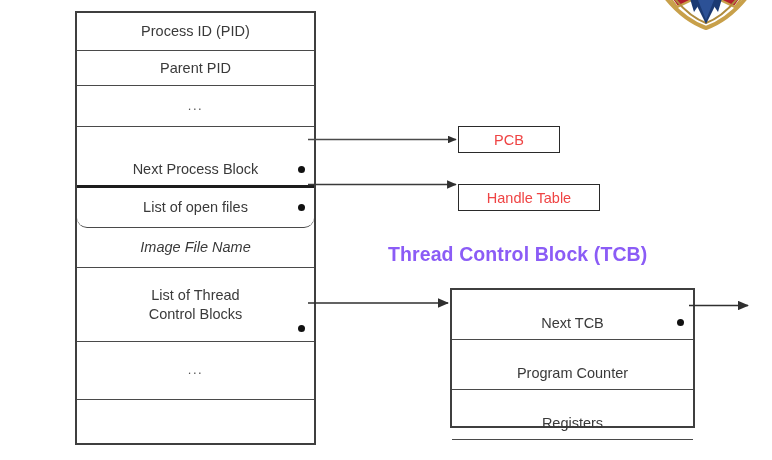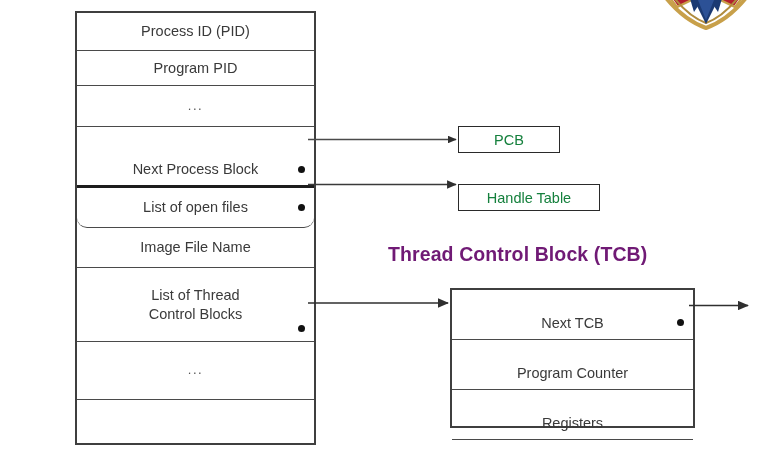--- a/index.html
+++ b/index.html
@@ -48,48 +48,48 @@
     font-size: 13px;
     color: #555;
   }
 
   
   .h-pid    { height: 38px; text-align: right; }
   .h-ppid   { height: 35px; }
   .h-dots1  { height: 41px; }
   .h-next   { height: 35px; margin-top: 26px; }
   .h-files  { height: 40px; border-radius: 10px; }
-  .h-image  { height: 40px; }
+  .h-image  { height: 40px; font-style: italic; }
   .h-tcblist{ height: 74px; }
   .h-dots2  { height: 58px; }
   .h-blank  { height: 69px; }
 
   
   .plain-box {
     position: absolute;
     box-sizing: border-box;
     border: 1.6px solid #2a2a2a;
     background: #ffffff;
     display: flex;
     align-items: center;
     justify-content: center;
     font-size: 14.5px;
-    color: #15803d;
+    color: #ef4444;
   }
   #pcb-box        { left: 458px; top: 126px; width: 102px; height: 27px; }
   #handle-box     { left: 458px; top: 184px; width: 142px; height: 27px; }
 
   
   #tcb-title {
     position: absolute;
     left: 388px;
     top: 243px;
     font-size: 19.5px;
     font-weight: bold;
-    color: #701a75;
+    color: #8b5cf6;
     letter-spacing: 0.1px;
     white-space: nowrap;
   }
   #tcb-table {
     position: absolute;
     left: 450px;
     top: 288px;
     width: 245px;
     height: 140px;
     border: 2px solid #3f3f3f;
@@ -141,21 +141,21 @@
 </head>
 <body>
 
 <div id="pcb-table">
 
   <div class="pcb-row h-pid">
     <span class="rowtext">Process ID (PID)</span>
   </div>
 
   <div class="pcb-row h-ppid">
-    <span class="rowtext">Program PID</span>
+    <span class="rowtext">Parent PID</span>
   </div>
 
   <div class="pcb-row h-dots1">
     <span class="rowtext ellipsis">...</span>
   </div>
 
   <div class="pcb-row h-next thick-bottom">
     <span class="rowtext">Next Process Block</span>
     <span class="dot" style="right:9px; top:50%; margin-top:-3.5px;"></span>
   </div>

